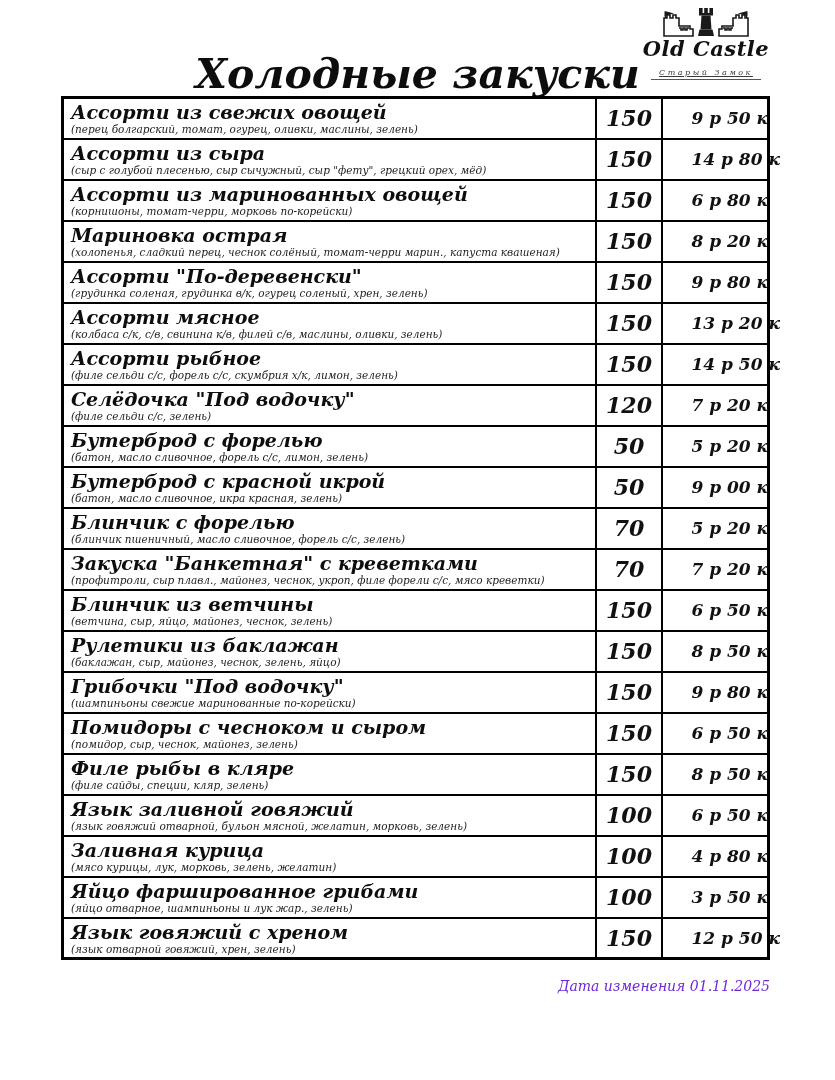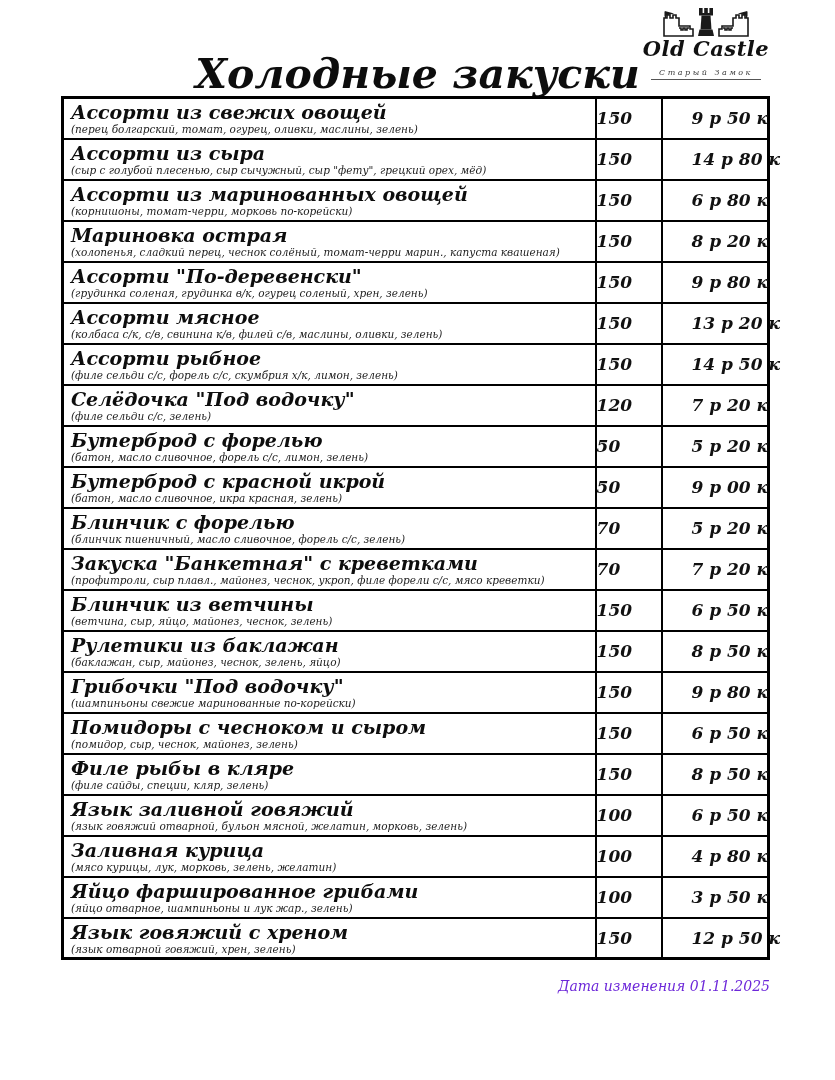--- a/index.html
+++ b/index.html
@@ -36,20 +36,21 @@
   .logo-subtitle {
     font-family: "DejaVu Serif", serif;
     font-style: italic;
     font-size: 8px;
     letter-spacing: 2.5px;
     color: #3a3a3a;
     border-bottom: 1px solid #555;
     display: inline-block;
     padding: 1px 8px 2px 8px;
     white-space: nowrap;
+    text-decoration: underline;
   }
   
   .page-title {
     position: absolute;
     top: 42px;
     left: 0;
     width: 835px;
     text-align: center;
     font-family: "DejaVu Serif", serif;
     font-style: italic;
@@ -64,22 +65,22 @@
     position: absolute;
     top: 96px;
     left: 61px;
     width: 709px;
     border-collapse: collapse;
     table-layout: fixed;
   }
   table.menu, table.menu td { border: 2px solid #000; }
   table.menu { border-width: 3px; border-radius: 31px; }
   td.name-cell  { width: 518px; padding: 2px 4px 2px 7px; vertical-align: middle; }
-  td.weight-cell{ width: 65px;  text-align: left; vertical-align: middle;
-                  font-style: italic; font-weight: bold; font-size: 17px; }
+  td.weight-cell{ width: 65px;  text-align: center; vertical-align: middle;
+                  font-style: italic; font-weight: bold; font-size: 22px; }
   td.price-cell { width: 103px; text-align: center; vertical-align: middle;
                   font-style: italic; font-weight: bold; font-size: 17px;
                   white-space: nowrap; padding-left: 28px; }
   tr.menu-row { height: 41px; }
   .item-name {
     font-style: italic;
     font-weight: bold;
     font-size: 19px;
     line-height: 22px;
     white-space: nowrap;

